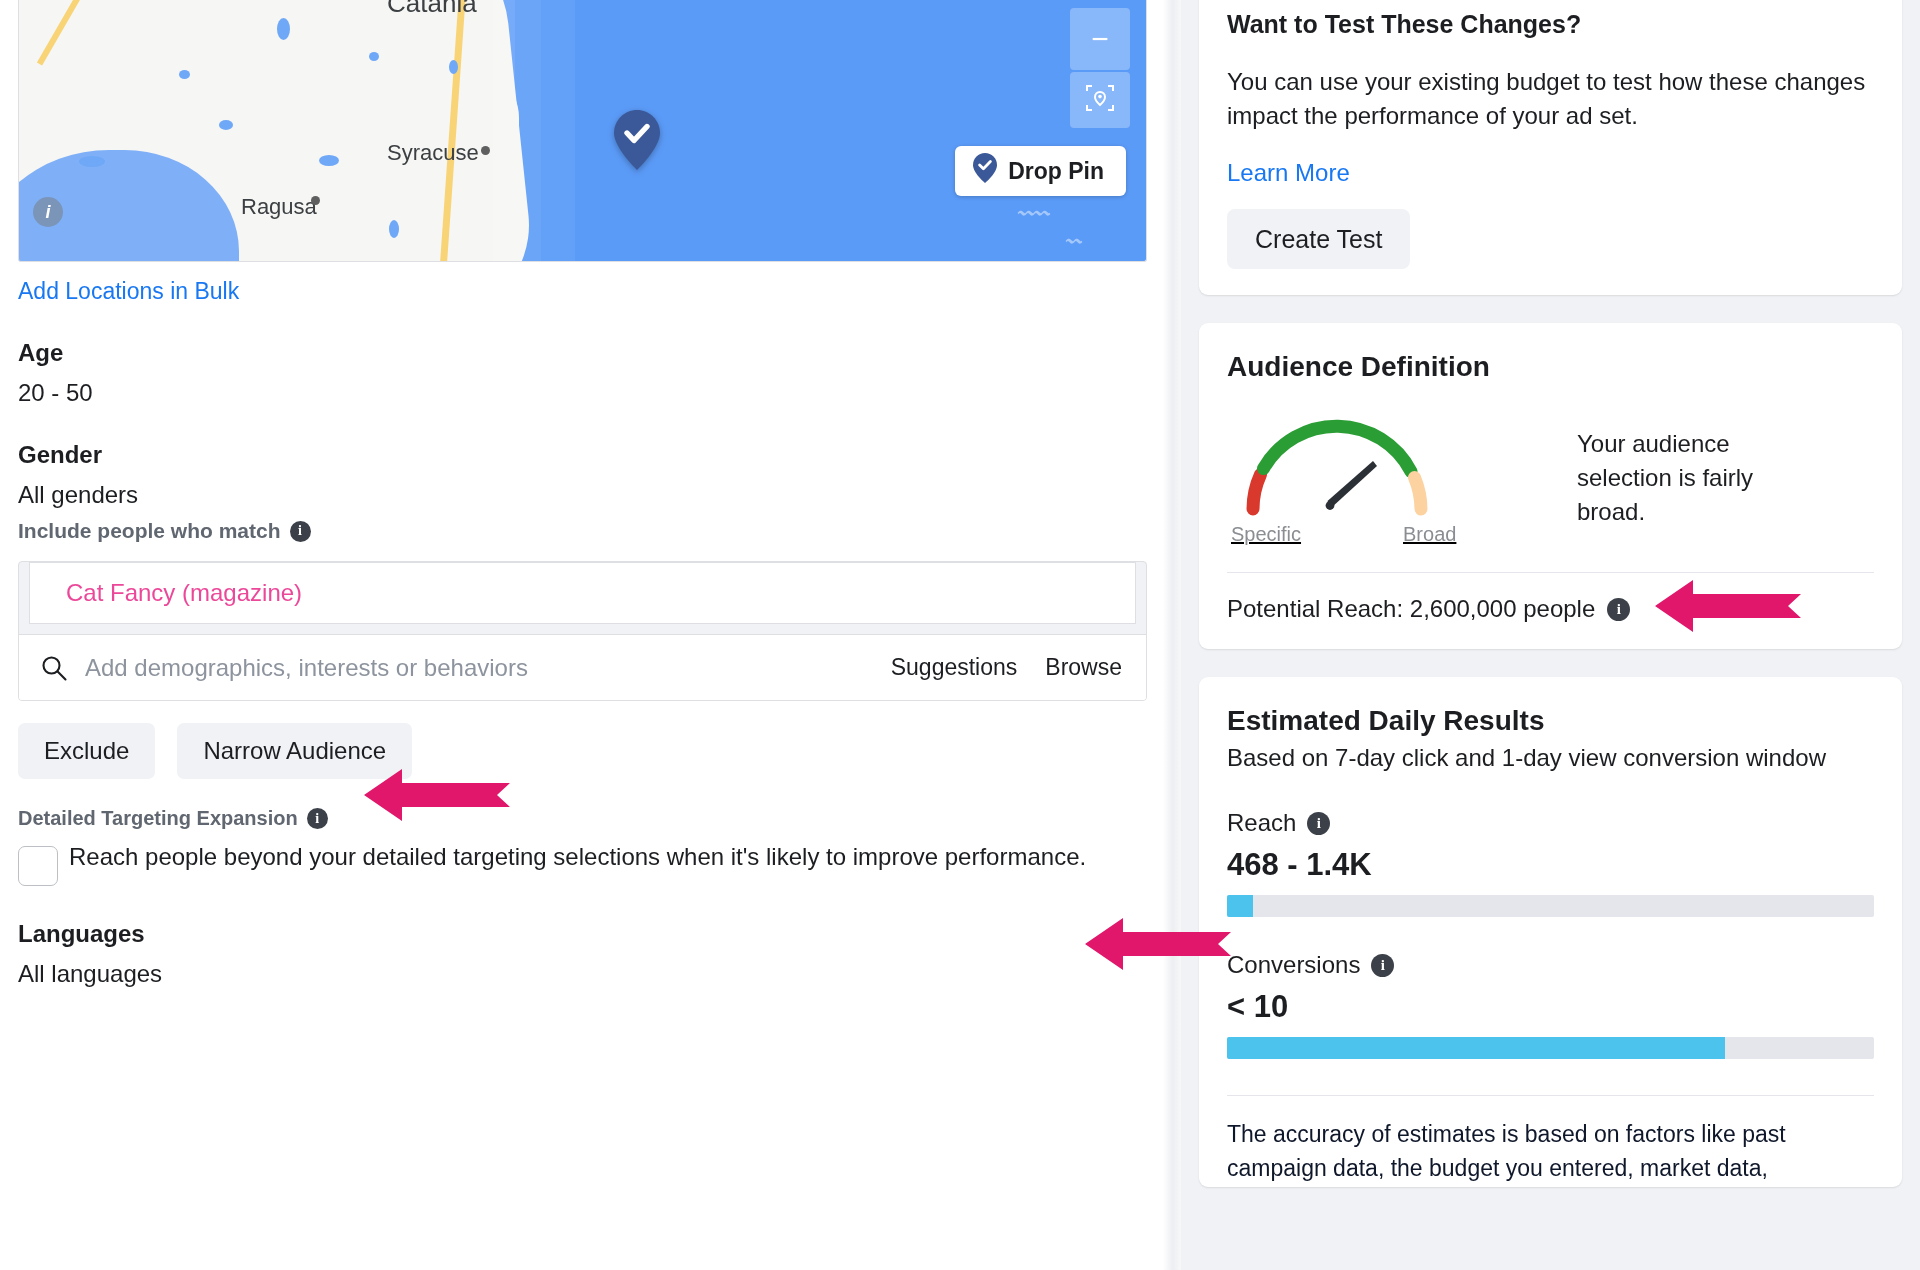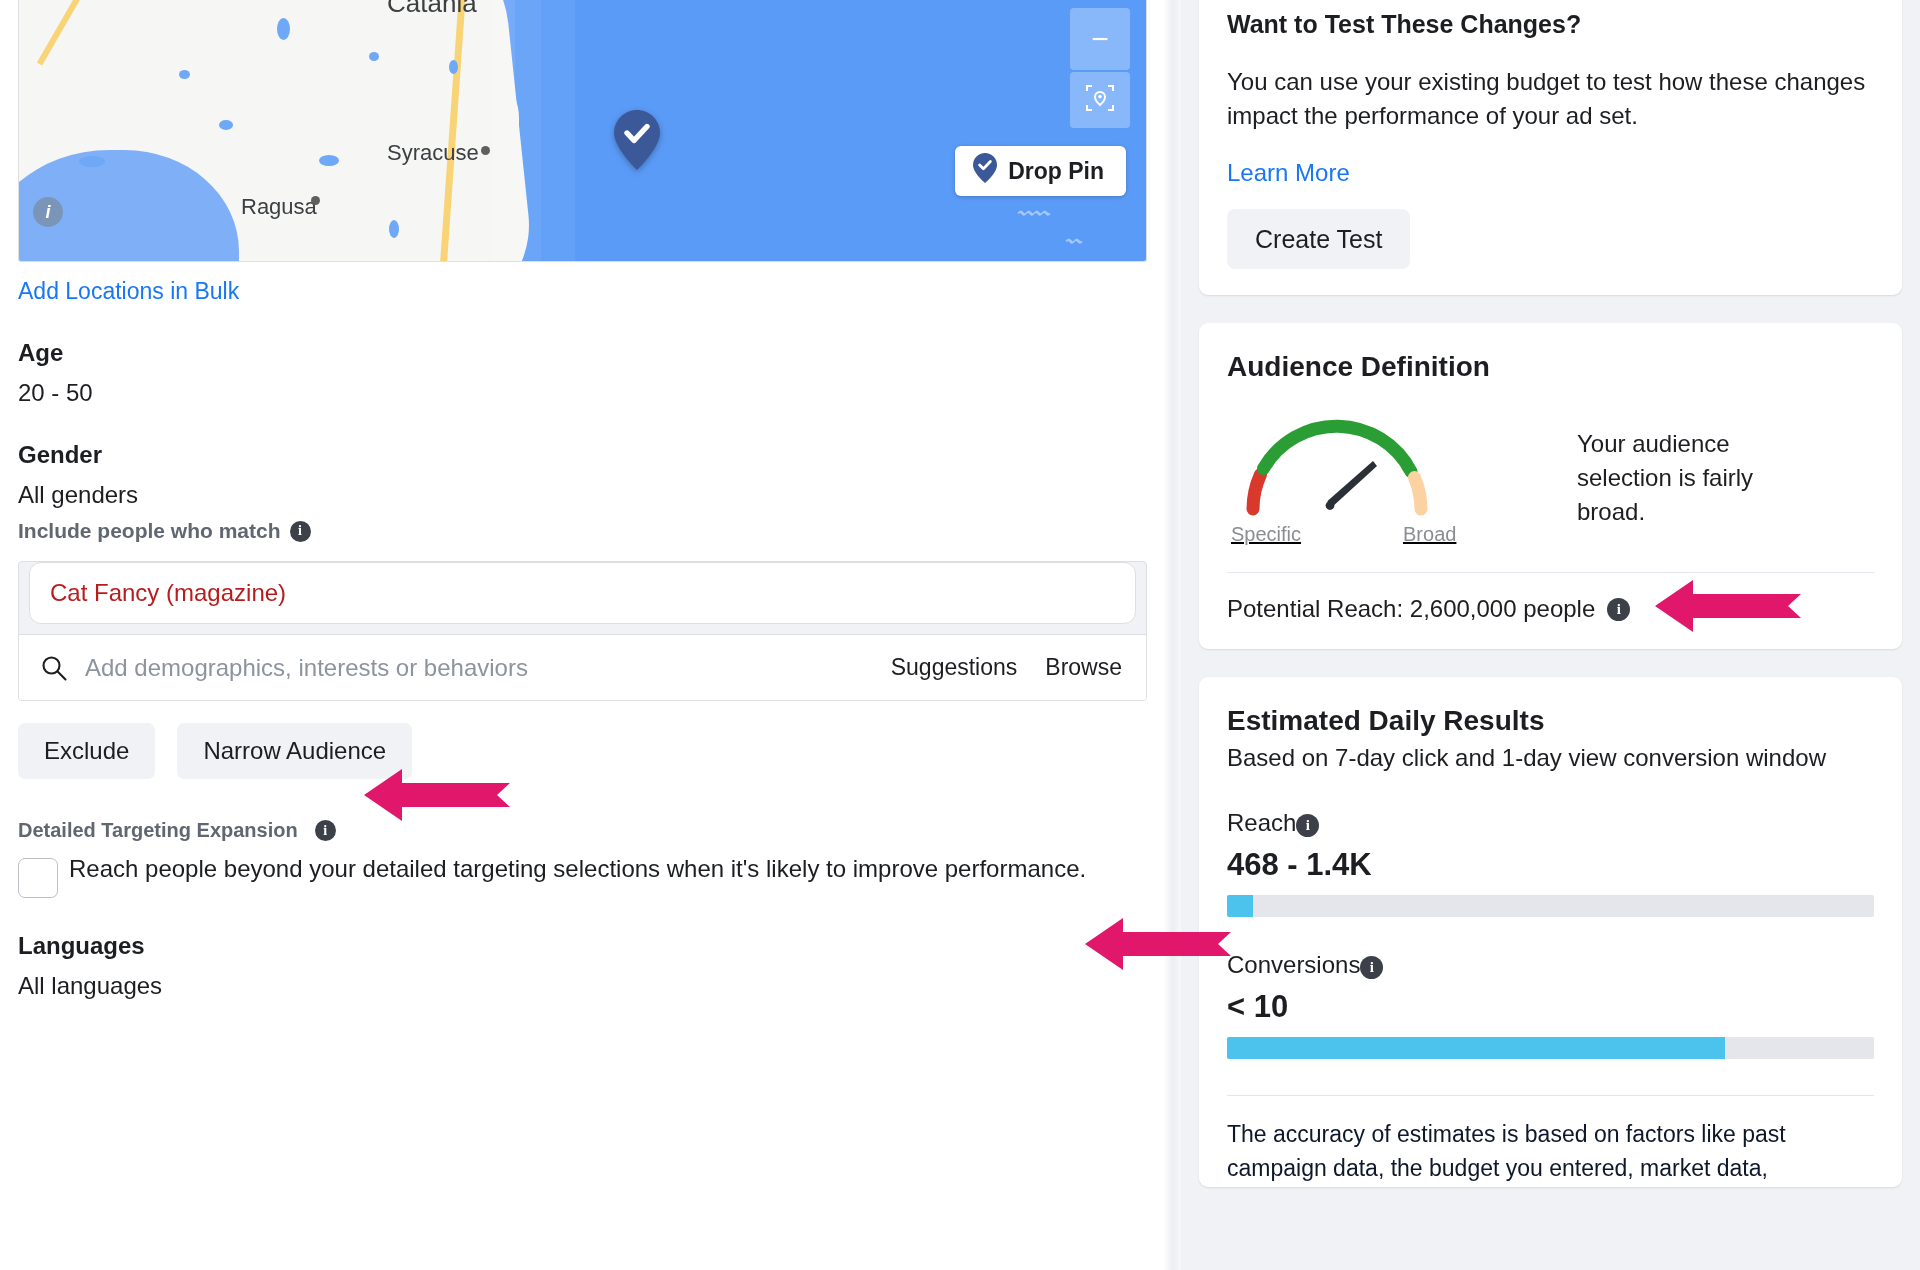--- a/index.html
+++ b/index.html
@@ -155,26 +155,26 @@
   }
   .breadcrumb {
     padding: 17px 22px 10px 22px;
     font-size: 24px; font-weight: bold;
   }
   .breadcrumb .sep { color: #606770; font-weight: normal; margin: 0 5px; font-size: 21px;}
   .crumb { color: #1877f2; }
   .chip-row {
     background: #ffffff;
     border: 1px solid #dddfe2;
-    border-radius: 12px;
+    border-radius: 0;
     margin: 0 10px 10px 10px;
     height: 62px;
     display: flex; align-items: center;
-    padding: 0 20px;
-    font-size: 24px; color: #b91c1c;
+    padding: 0 36px;
+    font-size: 24px; color: #ec4899;
   }
   .search-row {
     background: #ffffff;
     border-top: 1px solid #dddfe2;
     height: 66px;
     display: flex; align-items: center;
     padding: 0 24px 0 22px;
   }
   .mag {
     width: 26px; height: 26px; margin-right: 18px; flex: 0 0 auto;
@@ -193,21 +193,21 @@
     background: #f0f2f5;
     border: none; border-radius: 7px;
     height: 56px; padding: 0 26px;
     font-size: 24px; color: #1c1e21;
     font-family: "Liberation Sans", sans-serif;
     cursor: pointer;
   }
 
   .dte-label {
     font-size: 20px; font-weight: bold; color: #606770;
-    margin-top: 40px; display: flex; align-items: center; gap: 17px;
+    margin-top: 28px; display: flex; align-items: center; gap: 9px;
   }
   .check-row { display: flex; gap: 11px; margin-top: 10px; }
   .chkbox {
     width: 40px; height: 40px; flex: 0 0 auto;
     border: 1px solid #bcc0c4; border-radius: 7px;
     background: #ffffff; margin-top: 6px;
   }
   .check-text {
     font-size: 24px; color: #1c1e21; line-height: 1.42; max-width: 1060px;
   }
@@ -268,21 +268,21 @@
     display: flex; align-items: center; gap: 12px;
     padding: 22px 0 26px 0;
     font-size: 24px; color: #1c1e21;
   }
 
   .card.edr { margin-top: 28px; padding-top: 28px; padding-bottom: 0; }
   .edr-title { font-size: 28px; font-weight: bold; color: #1c1e21; }
   .edr-sub { font-size: 24px; color: #1c1e21; line-height: 1.42; margin-top: 4px; }
   .metric { margin-top: 34px; }
   .metric-label {
-    display: flex; align-items: flex-end; 
+    display: flex; align-items: center; gap: 11px;
     font-size: 24px; color: #1c1e21;
   }
   .metric-value {
     font-size: 31px; font-weight: bold; color: #1c1e21; margin-top: 10px;
   }
   .bar-track {
     height: 22px; background: #e4e6eb; border-radius: 2px;
     margin-top: 12px; overflow: hidden;
   }
   .bar-fill { height: 100%; background: #4cc3ec; }

